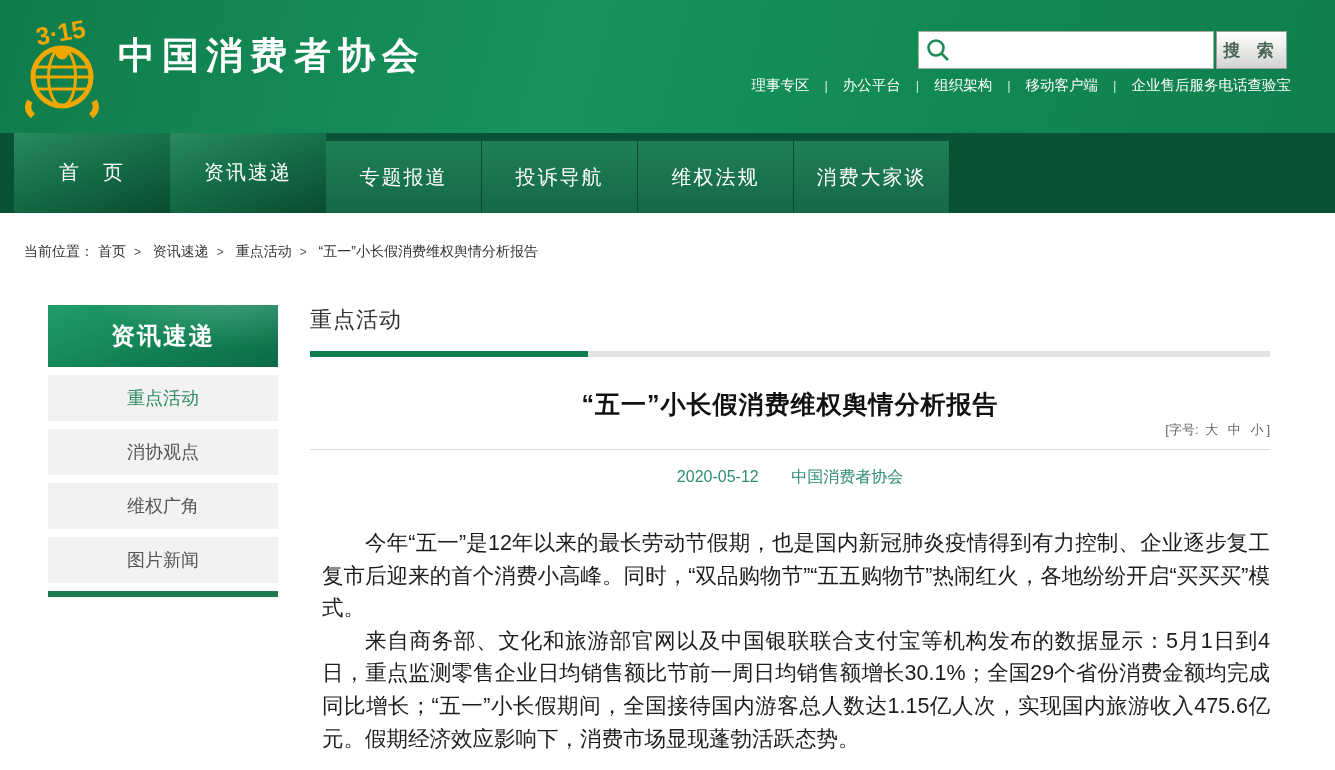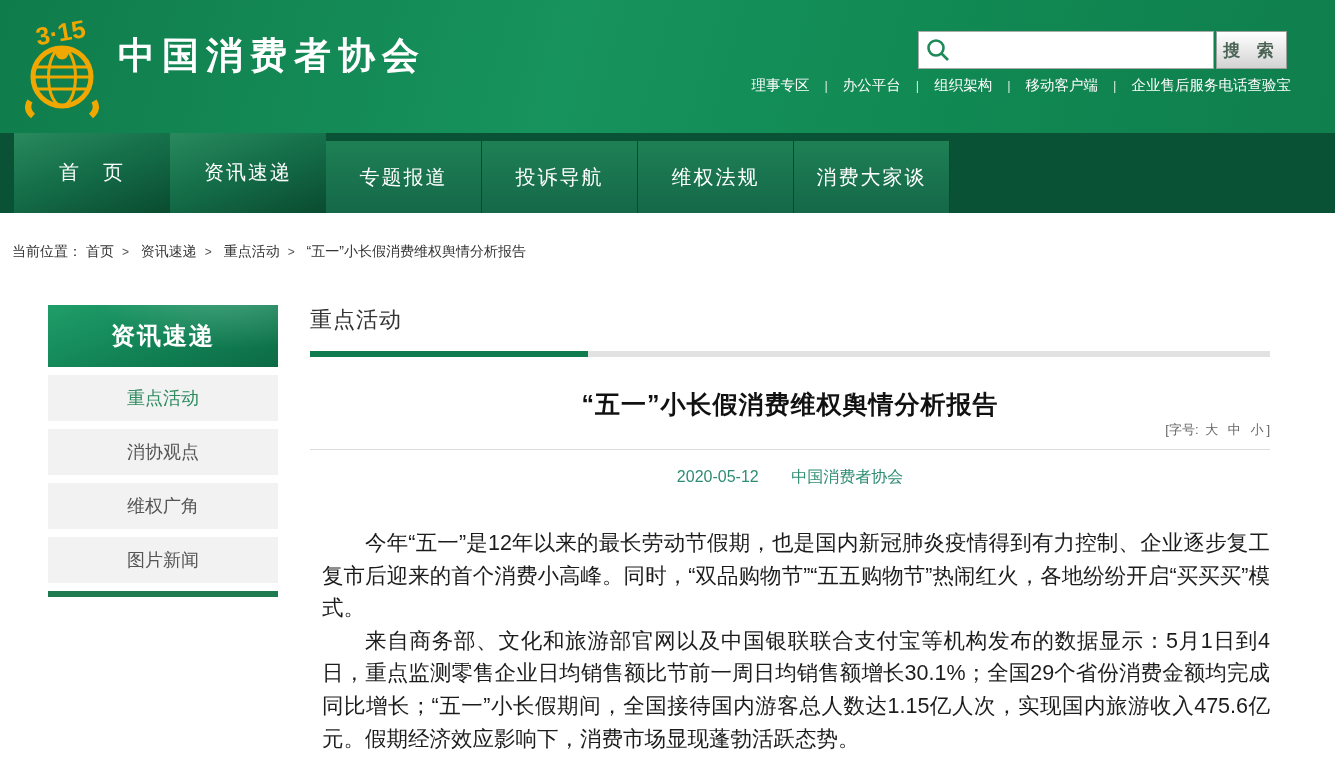--- a/index.html
+++ b/index.html
@@ -29,21 +29,21 @@
 
   
   .nav { display:flex; height:80px; background:#0a5235; padding-left:14px; align-items:flex-end; }
   .nav-item { width:156px; height:72px; display:flex; align-items:center; justify-content:center;
     color:#fff; font-size:20px; letter-spacing:2px; cursor:pointer;
     background:linear-gradient(180deg,#1e8055,#156848); border-right:1px solid #0a4a2f; }
   .nav-item.dark { height:82px;
     background:linear-gradient(160deg,#2a8a5e 0%,#15704a 45%,#0a4b30 100%); border-right:none; }
 
   
-  .breadcrumb { margin:30px 0 0 12px; font-size:14px; color:#333; }
+  .breadcrumb { margin:30px 0 0 24px; font-size:14px; color:#333; }
   .crumb { color:#333; text-decoration:none; cursor:pointer; }
   .crumb-sep { margin:0 8px; color:#555; font-size:12px; }
 
   
   .content { display:flex; margin-top:44px; }
   .sidebar { width:230px; margin-left:48px; flex:none; }
   .sidebar-header { height:62px; display:flex; align-items:center; justify-content:center;
     color:#fff; font-size:24px; font-weight:bold; letter-spacing:2px;
     background:radial-gradient(ellipse at 80% -30%, rgba(255,255,255,.22), transparent 55%),
                linear-gradient(160deg,#1f9e69 0%,#128255 55%,#0c6a44 100%); }

